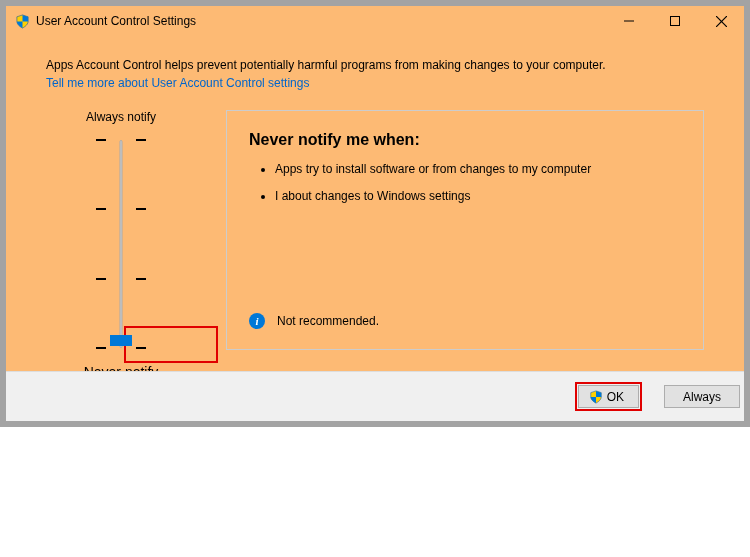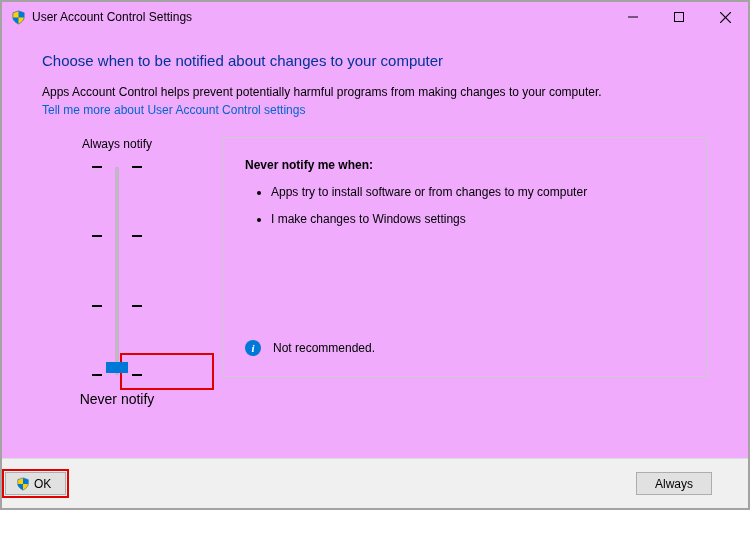--- a/index.html
+++ b/index.html
@@ -1,17 +1,17 @@
 <!DOCTYPE html>
 <html><head>
   <meta charset="utf-8">
   <style>
     * { box-sizing: border-box; margin: 0; padding: 0; }
     body { font-family: "Segoe UI", Tahoma, sans-serif; font-size: 12px; background: #fff; }
-    .window { width: 750px; height: 510px; border: 2px solid #a3a3a3; background: #f0abfc; position: relative; }
+    .window { width: 750px; height: 427px; border: 6px solid #a3a3a3; background: #fdba74; position: relative; }
     .titlebar { height: 30px; display: flex; align-items: center; padding: 0 0 0 8px; }
     .titlebar-icon { width: 16px; height: 16px; margin-right: 6px; display: inline-flex; align-items: center; justify-content: center; }
     .titlebar-title { font-size: 12px; color: #000; flex: 1; }
     .win-controls { display: flex; height: 30px; }
     .win-btn { width: 46px; height: 30px; display: flex; align-items: center; justify-content: center; }
     .content { padding: 20px 40px 0 40px; }
     .heading { color: #003399; font-size: 15px; font-weight: 400; margin-bottom: 14px; }
     .desc { font-size: 12px; color: #000; line-height: 1.5; }
     .link { color: #0066cc; cursor: pointer; }
     .main-area { display: flex; margin-top: 18px; }
@@ -19,26 +19,26 @@
     .slider-label-top { font-size: 12px; margin-bottom: 10px; }
     .slider-label-bottom { font-size: 14px; margin-top: 10px; }
     .slider-track { position: relative; height: 220px; width: 50px; display: flex; flex-direction: column; justify-content: space-between; align-items: center; }
     .slider-line { position: absolute; left: 50%; top: 6px; bottom: 6px; width: 3px; background: #d0d0d0; border: 1px solid #aaa; transform: translateX(-50%); border-radius: 2px; }
     .tick-row { display: flex; align-items: center; justify-content: space-between; width: 50px; height: 12px; position: relative; z-index: 1; }
     .tick { width: 10px; height: 2px; background: #000; }
     .thumb { width: 22px; height: 11px; background: #0078d7; position: absolute; left: 50%; transform: translateX(-50%); z-index: 2; top: 201px; }
     .slider-highlight { position: absolute; border: 2px solid #e00000; width: 94px; height: 37px; left: 28px; top: 192px; pointer-events: none; }
     .slider-wrapper { position: relative; }
     .info-panel { border: 1px solid #ccc; flex: 1; margin-left: 30px; padding: 20px 22px; height: 240px; display: flex; flex-direction: column; }
-    .info-title { font-weight: 600; font-size: 12px; margin-bottom: 12px; }
+    .info-title { font-weight: 600; font-size: 16px; margin-bottom: 12px; }
     .info-list { list-style: disc; padding-left: 26px; }
     .info-list li { font-size: 12px; margin-bottom: 10px; line-height: 1.4; }
     .info-footer { margin-top: auto; display: flex; align-items: center; }
     .info-icon { width: 16px; height: 16px; border-radius: 50%; background: #0078d7; color: #fff; display: flex; align-items: center; justify-content: center; font-weight: bold; font-size: 11px; margin-right: 12px; font-style: italic; font-family: Georgia, serif; }
-    .button-row { position: absolute; bottom: 0; left: 0; right: 0; height: 50px; background: #f0f0f0; border-top: 1px solid #ddd; display: flex; align-items: center; justify-content: space-between; padding-right: 36px; gap: 10px; }
+    .button-row { position: absolute; bottom: 0; left: 0; right: 0; height: 50px; background: #f0f0f0; border-top: 1px solid #ddd; display: flex; align-items: center; justify-content: flex-end; padding-right: 4px; gap: 22px; }
     .btn { height: 23px; padding: 0 18px; font-size: 12px; background: #e1e1e1; border: 1px solid #adadad; display: flex; align-items: center; justify-content: center; cursor: pointer; }
     .btn-ok { position: relative; padding-left: 10px; padding-right: 14px; }
     .ok-highlight { border: 2px solid #e00000; padding: 1px; }
     .shield { display: inline-block; width: 14px; height: 14px; position: relative; margin-right: 4px; }
   </style>
 </head>
 <body>
 
 <div class="window">
   <div class="titlebar">
@@ -64,21 +64,20 @@
       <div class="win-btn">
         <svg width="11" height="11">
             <line x1="0" y1="0" x2="11" y2="11" stroke="#000" stroke-width="1.2"></line>
             <line x1="11" y1="0" x2="0" y2="11" stroke="#000" stroke-width="1.2"></line>
           </svg>
       </div>
     </div>
   </div>
 
   <div class="content">
-    <div class="heading">Choose when to be notified about changes to your computer</div>
     <div class="desc">
       <span>Apps Account Control helps prevent potentially harmful programs from making changes to your computer.</span><br>
       <span class="link">Tell me more about User Account Control settings</span>
     </div>
 
     <div class="main-area">
       <div class="slider-col">
         <div class="slider-label-top">Always notify</div>
         <div class="slider-wrapper">
           <div class="slider-track">
@@ -103,21 +102,21 @@
           </div>
           <div class="slider-highlight"></div>
         </div>
         <div class="slider-label-bottom">Never notify</div>
       </div>
 
       <div class="info-panel">
         <div class="info-title">Never notify me when:</div>
         <ul class="info-list">
           <li>Apps try to install software or from changes to my computer</li>
-          <li>I make changes to Windows settings</li>
+          <li>I about changes to Windows settings</li>
         </ul>
         <div class="info-footer">
           <span class="info-icon">i</span>
           <span>Not recommended.</span>
         </div>
       </div>
     </div>
   </div>
 
   <div class="button-row">

